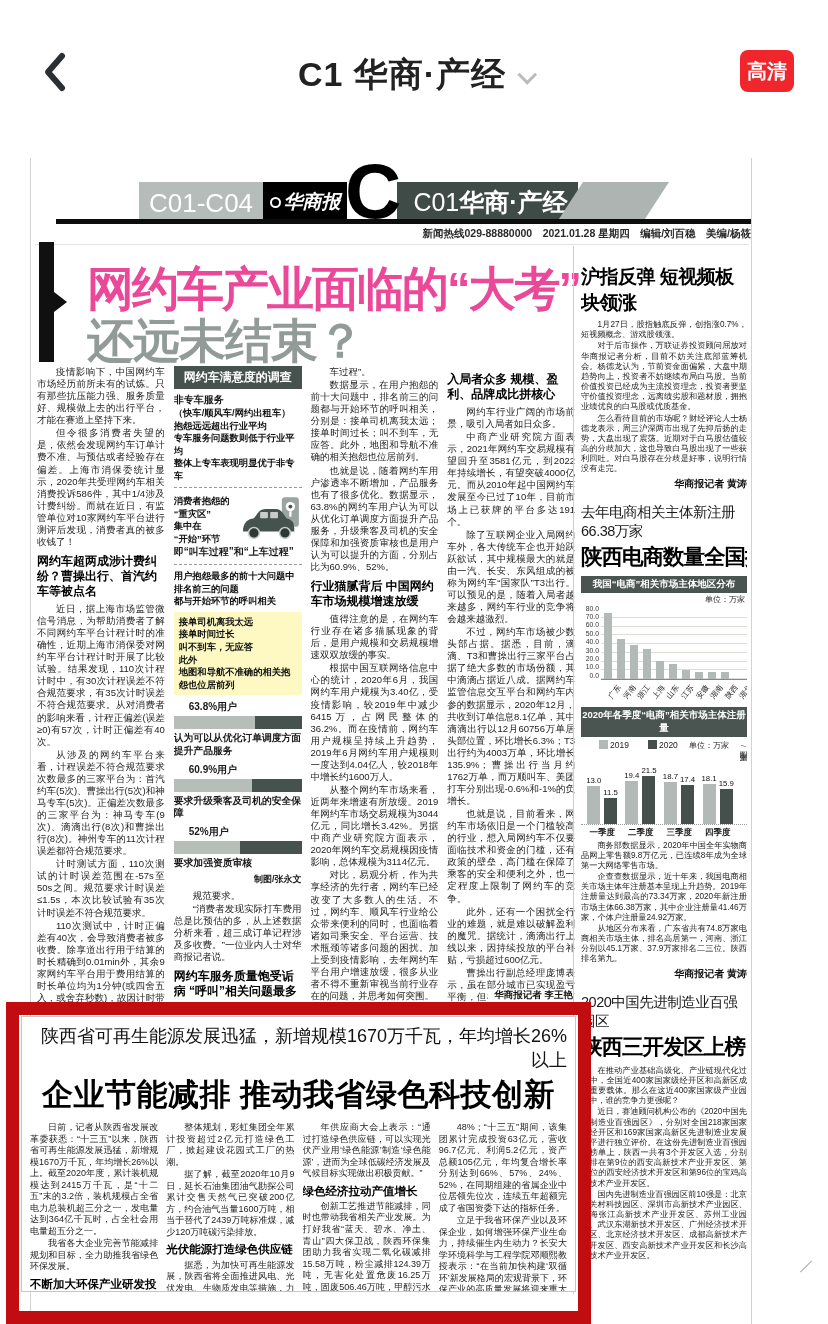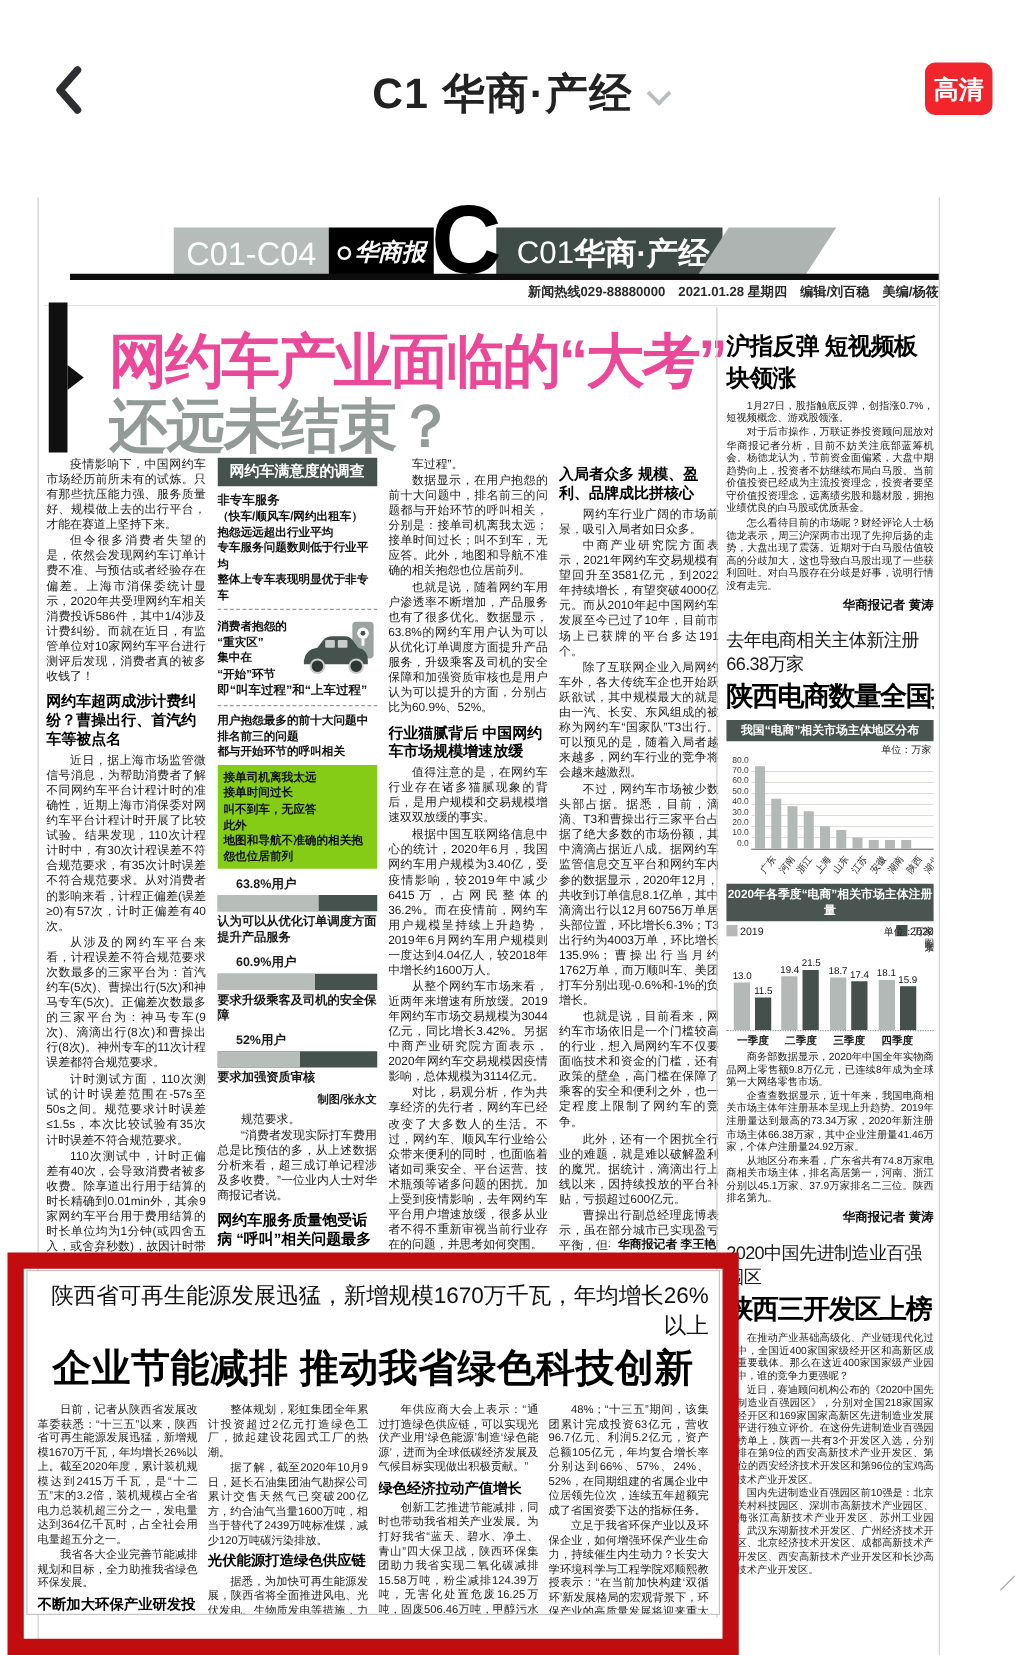--- a/index.html
+++ b/index.html
@@ -41,21 +41,21 @@
 .ma-byline{position:absolute;right:2px;bottom:0;background:#fff;font-size:9.5px;font-weight:800;color:#111;padding-left:6px}
 
 .ig{width:100%;margin-bottom:4px}
 .ig-title{background:#46524e;color:#fff;font-size:12px;font-weight:800;text-align:center;padding:3px 0;margin-bottom:4px}
 .ig-bold{font-size:10px;font-weight:800}
 .ig-line{font-size:9.3px;font-weight:700;line-height:1.35;color:#111}
 .ig-dash{border-top:1px dashed #9a9a9a;margin:5px 0}
 .ig-complaint{display:flex;gap:0;align-items:flex-end}
 .ig-cl{flex:1}
 .ig-car{width:62px;height:52px;flex:0 0 62px}
-.ig-panel{background:#84cc16;padding:4px 5px;margin:4px 0}
+.ig-panel{background:#fef9c3;padding:4px 5px;margin:4px 0}
 .ig-panel .ig-line{font-weight:800}
 .stat-pct{font-size:10px;font-weight:800;margin:5px 0 2px;text-indent:1.5em}
 .stat-bar{width:100%;height:13px;background:#46524e}
 .stat-fill{height:100%;background:#b7beba}
 .stat-desc{font-size:9.8px;font-weight:800;line-height:1.3;margin-top:3px}
 .ig-credit{font-size:9px;font-weight:800;text-align:right;margin-top:3px}
 
 .vrule{position:absolute;left:542px;top:88px;height:1048px;border-left:1px solid #cfcfcf}
 .rcol{position:absolute;left:550px;top:104px;width:166px;height:1050px;overflow:hidden}
 .rc-head1{font-size:19px;font-weight:900;color:#000;letter-spacing:-0.5px;margin:2px 0 4px}
@@ -68,21 +68,21 @@
 .ch-title{background:#4a5551;color:#fff;font-size:9.5px;font-weight:700;text-align:center;padding:2px 0}
 .ch-unit{font-size:8px;color:#222;text-align:right;margin:1px 2px}
 .c1-plotrow{display:flex;align-items:flex-end}
 .c1-ylabels{width:20px;height:74px;display:flex;flex-direction:column;justify-content:space-between;font-size:6.8px;color:#333;text-align:right;padding-right:2px;line-height:1}
 .c1-bars{flex:1;height:70px;display:flex;align-items:flex-end;gap:5px;padding:0 3px;border-bottom:1px solid #888;
   background:repeating-linear-gradient(to top,#deded9 0 1px,transparent 1px 8.75px)}
 .c1bar{width:8px;background:#b2b9b6}
 .c1-xlabels{display:flex;padding-left:20px;height:24px}
 .xlwrap{flex:1;position:relative}
 .xlab{position:absolute;left:-4px;top:3px;font-size:7.5px;color:#222;white-space:nowrap;transform:rotate(-52deg);transform-origin:top right;right:0;text-align:right}
-.c2-legend{display:flex;justify-content:space-between;gap:6px;align-items:center;font-size:8.5px;margin:3px 0;position:relative}
+.c2-legend{display:flex;justify-content:flex-start;gap:19px;align-items:center;font-size:8.5px;margin:3px 18px;position:relative}
 .c2-legend .ch-unit{position:absolute;right:0;top:0;margin:0}
 .sw{width:9px;height:9px;display:inline-block;margin-right:2px;vertical-align:-1px}
 .sw0{background:#b2b9b6}.sw1{background:#454f4b}
 .c2-groups{display:flex;justify-content:space-around;align-items:flex-end;height:72px;border-bottom:1px dotted #999;padding:0 10px 0 2px}
 .c2group{display:flex;align-items:flex-end;gap:2px}
 .c2barwrap{display:flex;flex-direction:column;align-items:center;justify-content:flex-end}
 .c2val{font-size:7.8px;color:#111;margin-bottom:1px}
 .c2bar{width:13px}
 .c2bar.s0{background:#b2b9b6}.c2bar.s1{background:#454f4b}
 .c2-cats{display:flex;justify-content:space-around;font-size:8.5px;font-weight:800;padding:2px 10px 0 2px}

